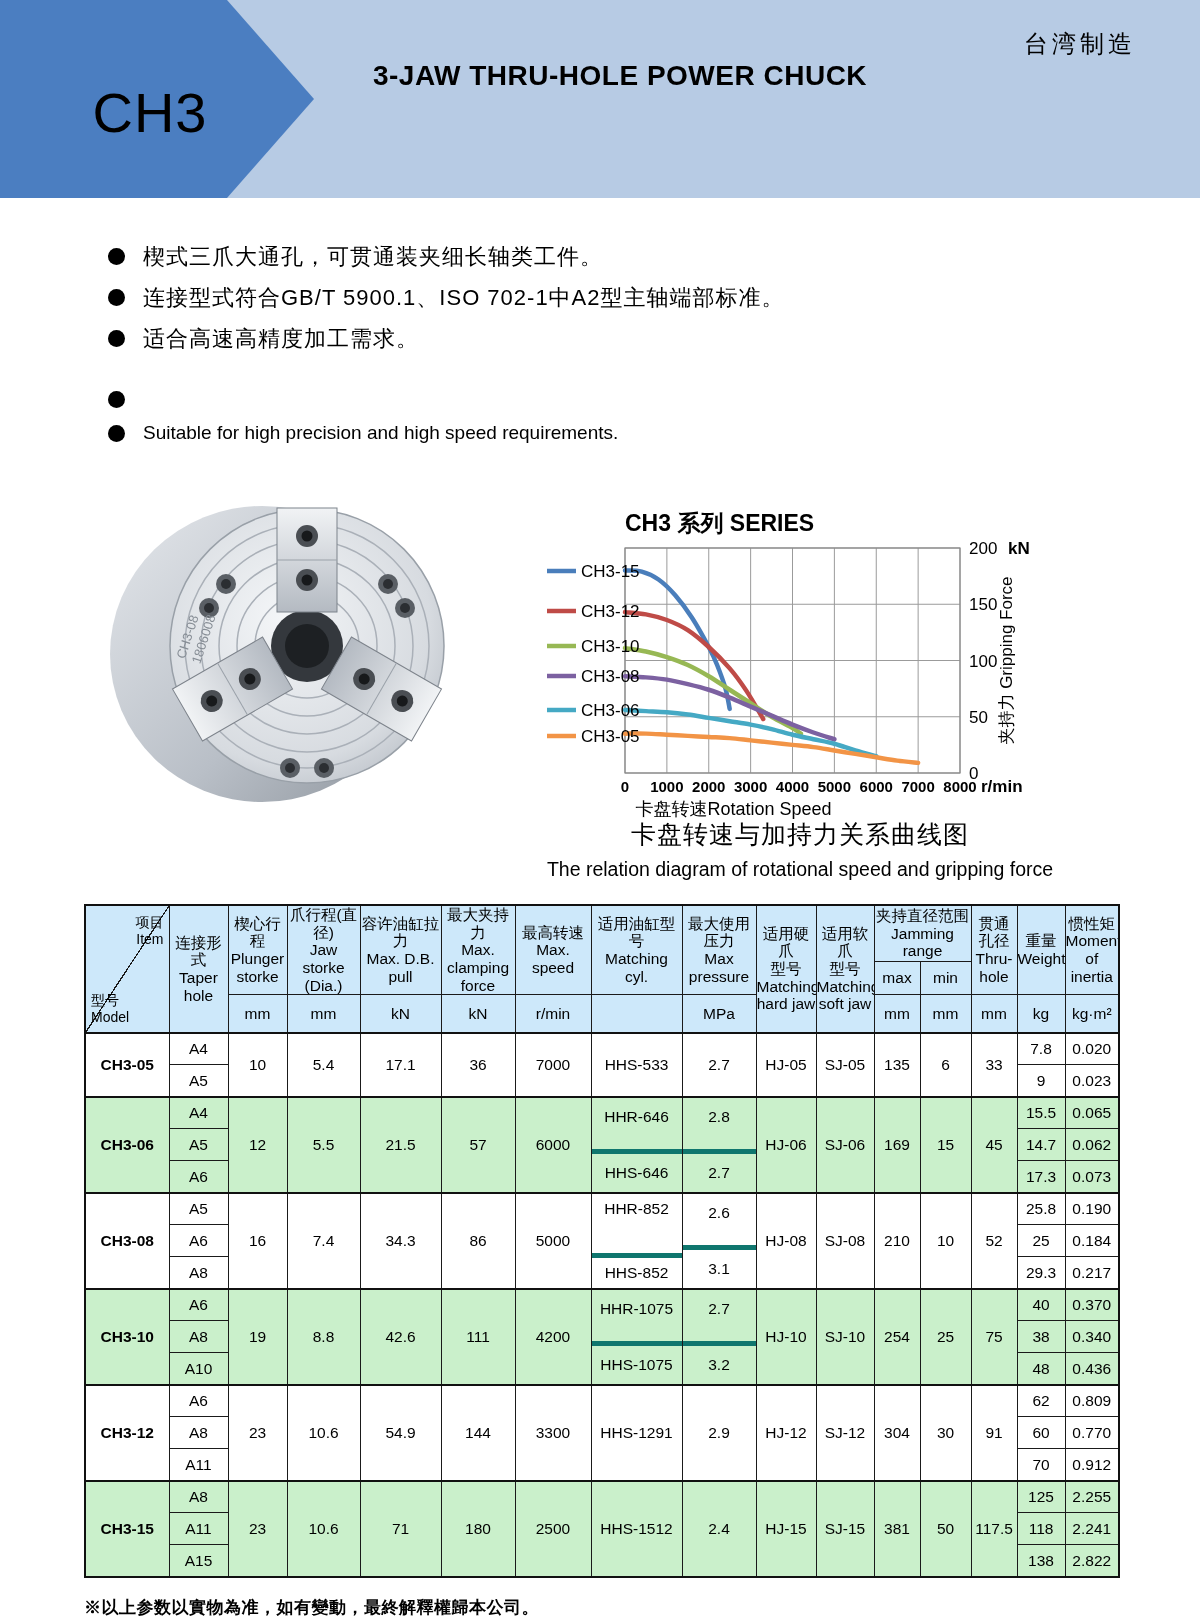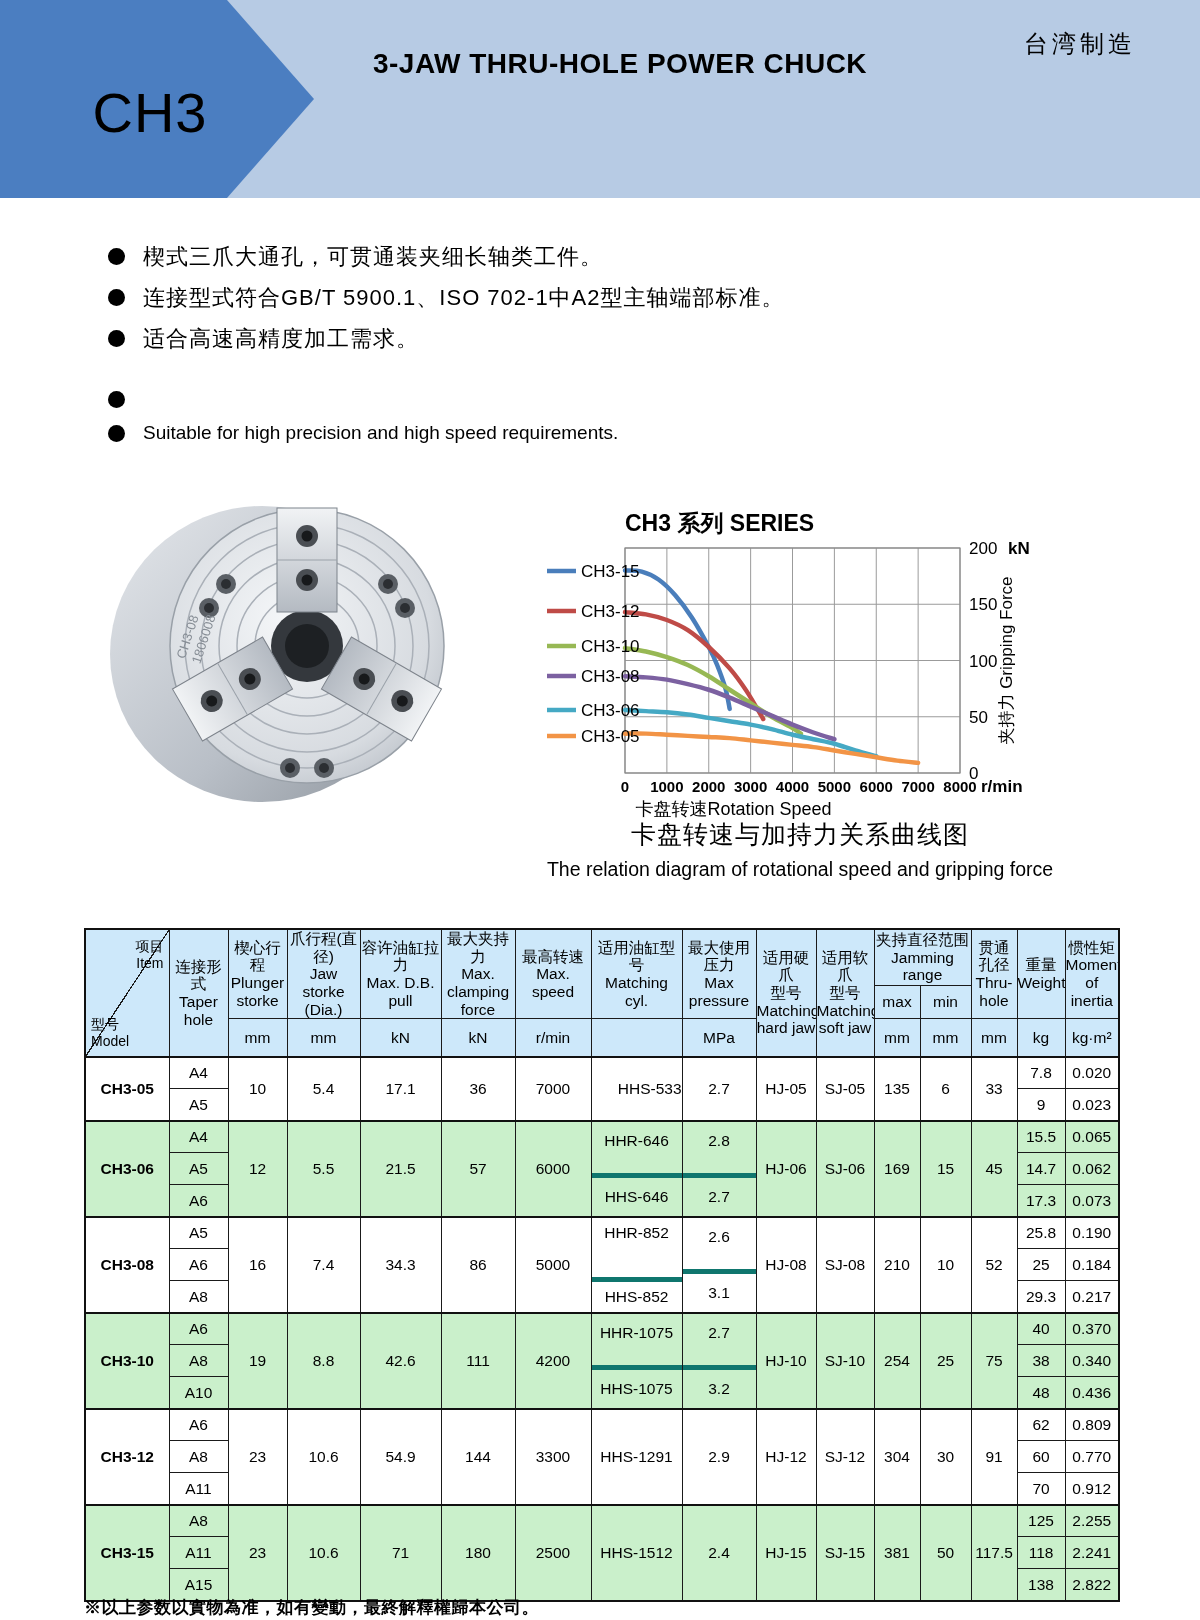--- a/index.html
+++ b/index.html
@@ -7,21 +7,21 @@
        font-family:"Liberation Sans",sans-serif;color:#000;overflow:hidden;}
 
   
   .banner{position:absolute;left:0;top:0;width:1200px;height:198px;background:#b7cbe4;}
   .banner-arrow{position:absolute;left:0;top:0;width:314px;height:198px;background:#4b7ec1;
     clip-path:polygon(0 0,227px 0,314px 50%,227px 100%,0 100%);}
   .model-big{position:absolute;left:0;top:0;width:300px;height:208px;display:flex;
     align-items:center;justify-content:center;font-size:56px;letter-spacing:1px;margin-top:8px;}
   .title-wrap{position:absolute;left:300px;top:48px;width:640px;text-align:center;}
   .title-cn{font-size:46px;font-weight:bold;letter-spacing:3px;line-height:1.1;}
-  .title-en{font-size:28px;font-weight:bold;margin-top:0;letter-spacing:.5px;}
+  .title-en{font-size:28px;font-weight:bold;margin-top:12px;letter-spacing:.5px;}
   .origin{position:absolute;right:64px;top:28px;font-size:24px;letter-spacing:4px;}
 
   
   .features{position:absolute;left:108px;}
   .features.cn{top:236px;}
   .features.en{top:382px;}
   .feat-row{display:flex;align-items:center;}
   .cn .feat-row{height:41px;font-size:22px;letter-spacing:1px;}
   .en .feat-row{height:34px;font-size:19px;}
   .bullet{width:17px;height:17px;border-radius:50%;background:#000;margin-right:18px;flex:none;}
@@ -37,21 +37,21 @@
   .xlabel{font-size:18px;}
   .ylabel{font-size:17px;}
   .chart-caption{position:absolute;left:420px;top:818px;width:760px;text-align:center;}
   .cap-cn{font-size:25px;letter-spacing:1px;}
   .cap-en{font-size:19.5px;margin-top:7px;}
 
   
   .photo{position:absolute;left:100px;top:488px;}
 
   
-  table.spec{position:absolute;left:84px;top:928px;border-collapse:collapse;table-layout:fixed;
+  table.spec{position:absolute;left:84px;top:904px;border-collapse:collapse;table-layout:fixed;
     width:1034px;border:2px solid #111;}
   table.spec td{border:1px solid #1a1a1a;text-align:center;vertical-align:middle;
     font-size:15.5px;padding:0;overflow:hidden;}
   thead td{background:#cde8fa;}
   .hd{font-size:13.5px;line-height:1.14;white-space:pre-line;}
   .units-row td{font-size:16px;}
   tbody tr{height:32px;}
   tbody tr:first-child td{border-top:2px solid #111;}
   tr.gs td{border-top:2px solid #111;}
   tr.shade td{background:#caf0cb;}
@@ -326,21 +326,21 @@
   <tbody>
       <tr class="gs">
         <td class="model-cell" rowspan="2">CH3-05</td>
         <td>A4</td>
         <td rowspan="2">10</td>
         <td rowspan="2">5.4</td>
         <td rowspan="2">17.1</td>
         <td rowspan="2">36</td>
         <td rowspan="2">7000</td>
         <td class="nopad" rowspan="2">
-          <div class="stack" style="height: 62px; align-items: flex-end;">
+          <div class="stack" style="height: 62px;">
             <div class="part">HHS-533</div>
           </div>
         </td>
         <td class="nopad" rowspan="2">
           <div class="stack" style="height: 62px;">
             <div class="part">2.7</div>
           </div>
         </td>
         <td rowspan="2">HJ-05</td>
         <td rowspan="2">SJ-05</td>

